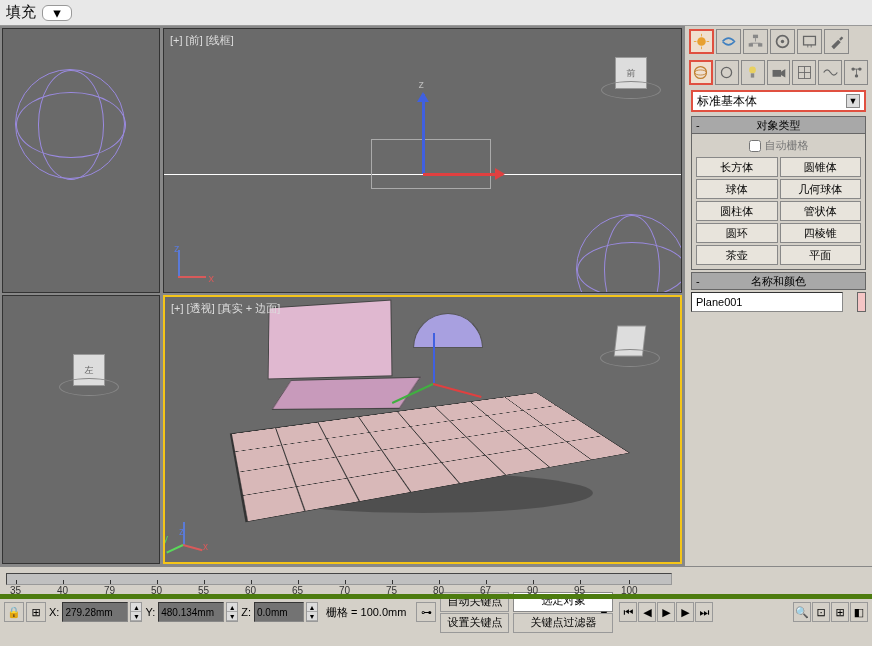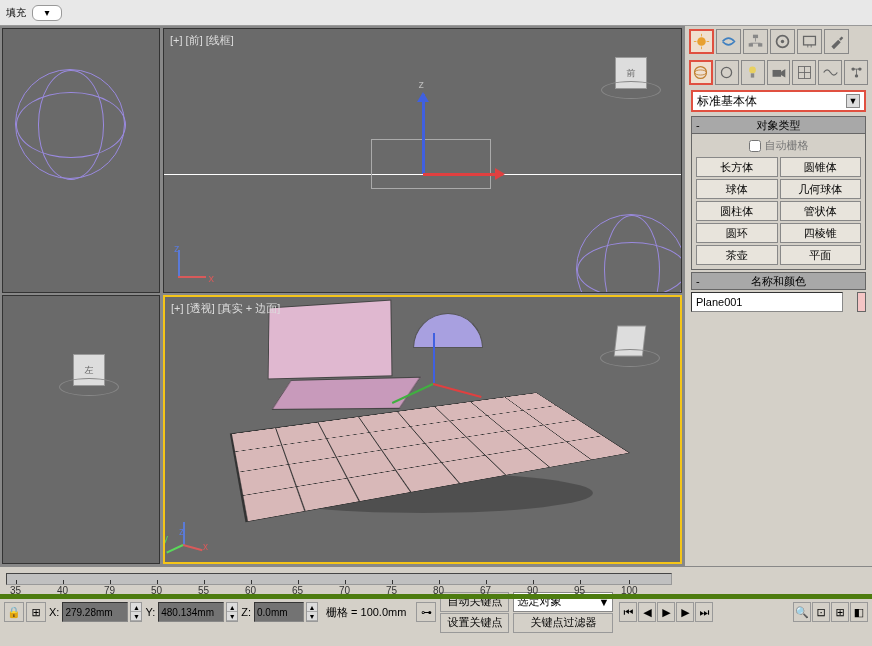--- a/index.html
+++ b/index.html
@@ -1,19 +1,19 @@
 <!DOCTYPE html>
 <html><head>
 <meta charset="utf-8">
 <style>
 * { box-sizing: border-box; margin: 0; padding: 0; font-family: "Microsoft YaHei", Arial, sans-serif; }
 body { background: #c0c0c0; width: 872px; height: 646px; overflow: hidden; font-size: 11px; color: #000; }
 
 .top-bar { height: 26px; background: #e8e8e8; border-bottom: 1px solid #999; display: flex; align-items: center; padding: 2px 6px; gap: 6px; }
-.top-bar span { font-size: 10px; }
+.top-bar span { font-size: 15px; }
 .dropdown-small { width: 30px; height: 16px; background: #fff; border: 1px solid #999; border-radius: 6px; font-size: 10px; display: inline-flex; align-items: center; justify-content: center; }
 
 .main-row { display: flex; height: 540px; }
 .viewports { flex: 1; display: flex; flex-direction: column; background: #888; padding: 2px; gap: 2px; }
 .vp-top-row { display: flex; height: 265px; gap: 3px; }
 .vp-bot-row { display: flex; flex: 1; gap: 3px; }
 
 .viewport { background: #6a6a6a; border: 1px solid #333; position: relative; overflow: hidden; }
 .vp-small-left { width: 158px; }
 .vp-small-right { flex: 1; }
@@ -101,21 +101,21 @@
 .tick::before { content:""; position:absolute; top:-5px; left:50%; width:1px; height:4px; background:#333; }
 
 .status-row { display:flex; align-items:center; height:26px; gap:2px; padding:0 4px; }
 .sb-btn { width:20px; height:20px; background:#d4d0c8; border:1px solid #999; display:flex; align-items:center; justify-content:center; font-size:11px; }
 .coord-label { font-size:11px; padding:0 1px; }
 .coord-input { width:66px; height:20px; background:#737373; border:1px inset #888; font-size:10px; padding:0 2px; }
 .coord-spin { width:12px; height:20px; background:#ddd; border:1px solid #999; font-size:7px; display:flex; flex-direction:column; }
 .coord-spin div { flex:1; display:flex; align-items:center; justify-content:center; border-bottom:1px solid #aaa; }
 .grid-label { font-size:11px; margin-left:6px; }
 .key-btn { height:20px; padding:0 6px; background:#d4d0c8; border:1px solid #999; font-size:11px; }
-.filter-dd { width:100px; height:20px; background:#fff; border:1px solid #888; font-size:11px; padding:0 3px; display:flex; align-items:center; }
+.filter-dd { width:100px; height:20px; background:#fff; border:1px solid #888; font-size:11px; padding:0 3px; display:flex; align-items:center;flex-direction:column; }
 .play-btn { width:18px; height:20px; background:#d4d0c8; border:1px solid #999; display:flex; align-items:center; justify-content:center; }
 .nav-grid { display:grid; grid-template-columns:repeat(4,18px); gap:1px; margin-left:auto; }
 </style>
 </head>
 <body>
 
 <div class="top-bar">
   <span>填充</span>
   <span class="dropdown-small">▾</span>
 </div>

